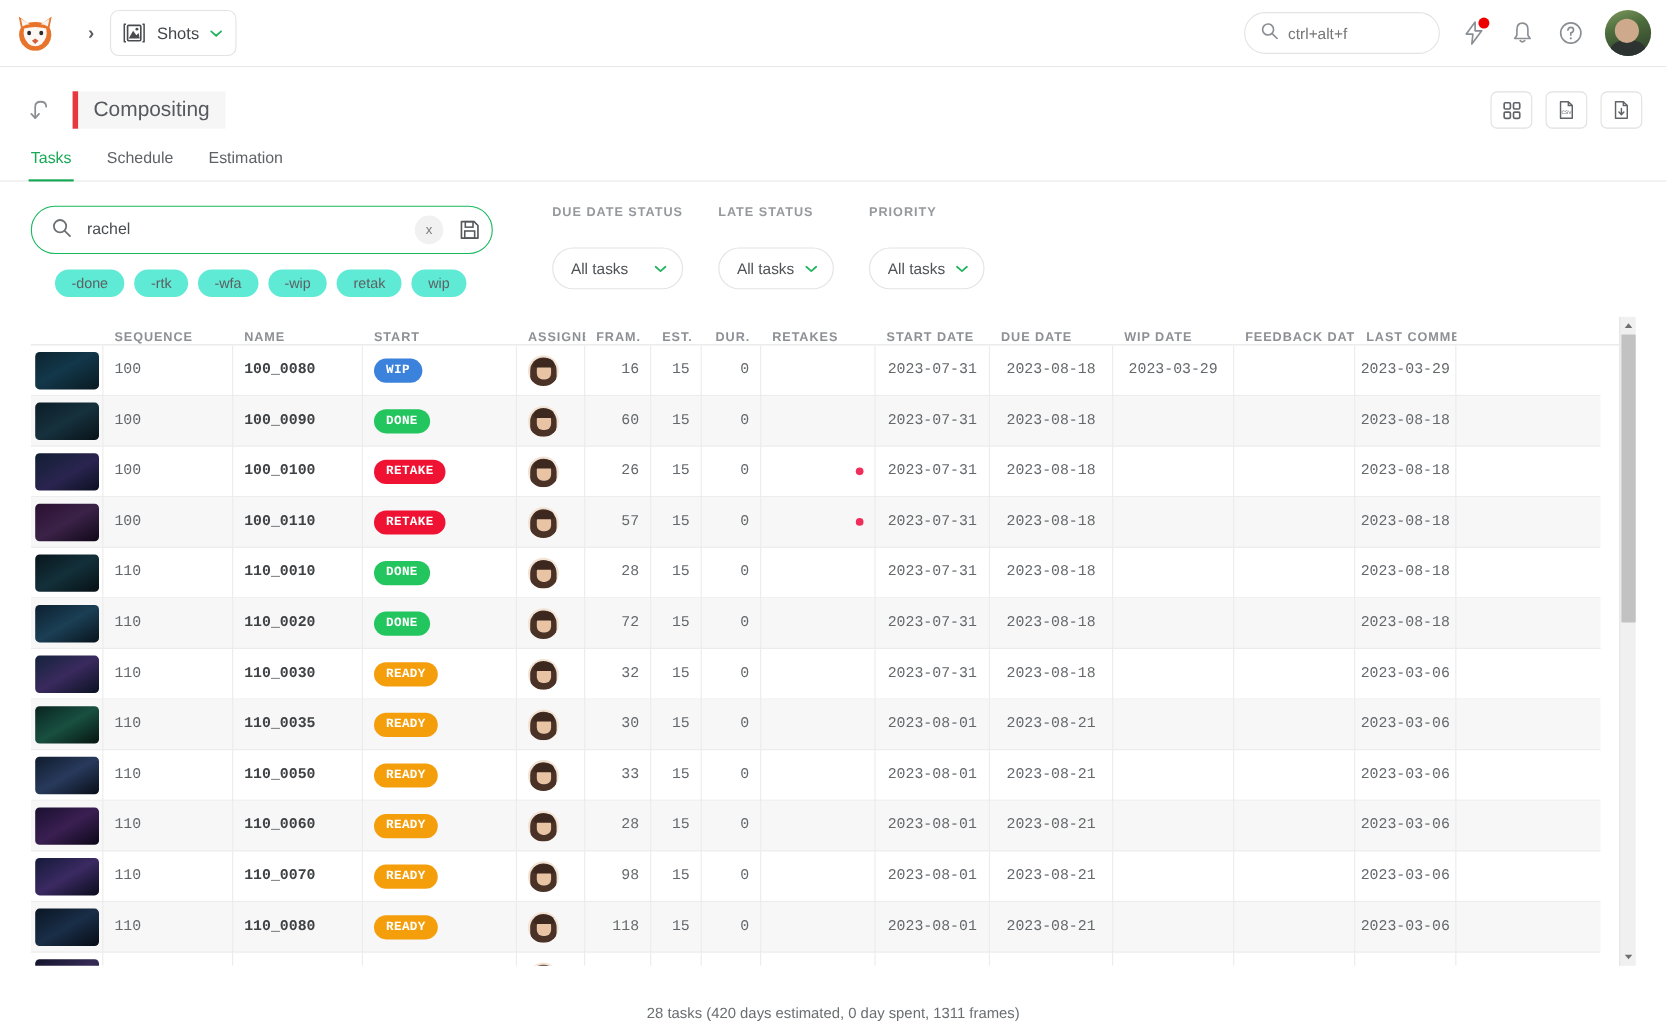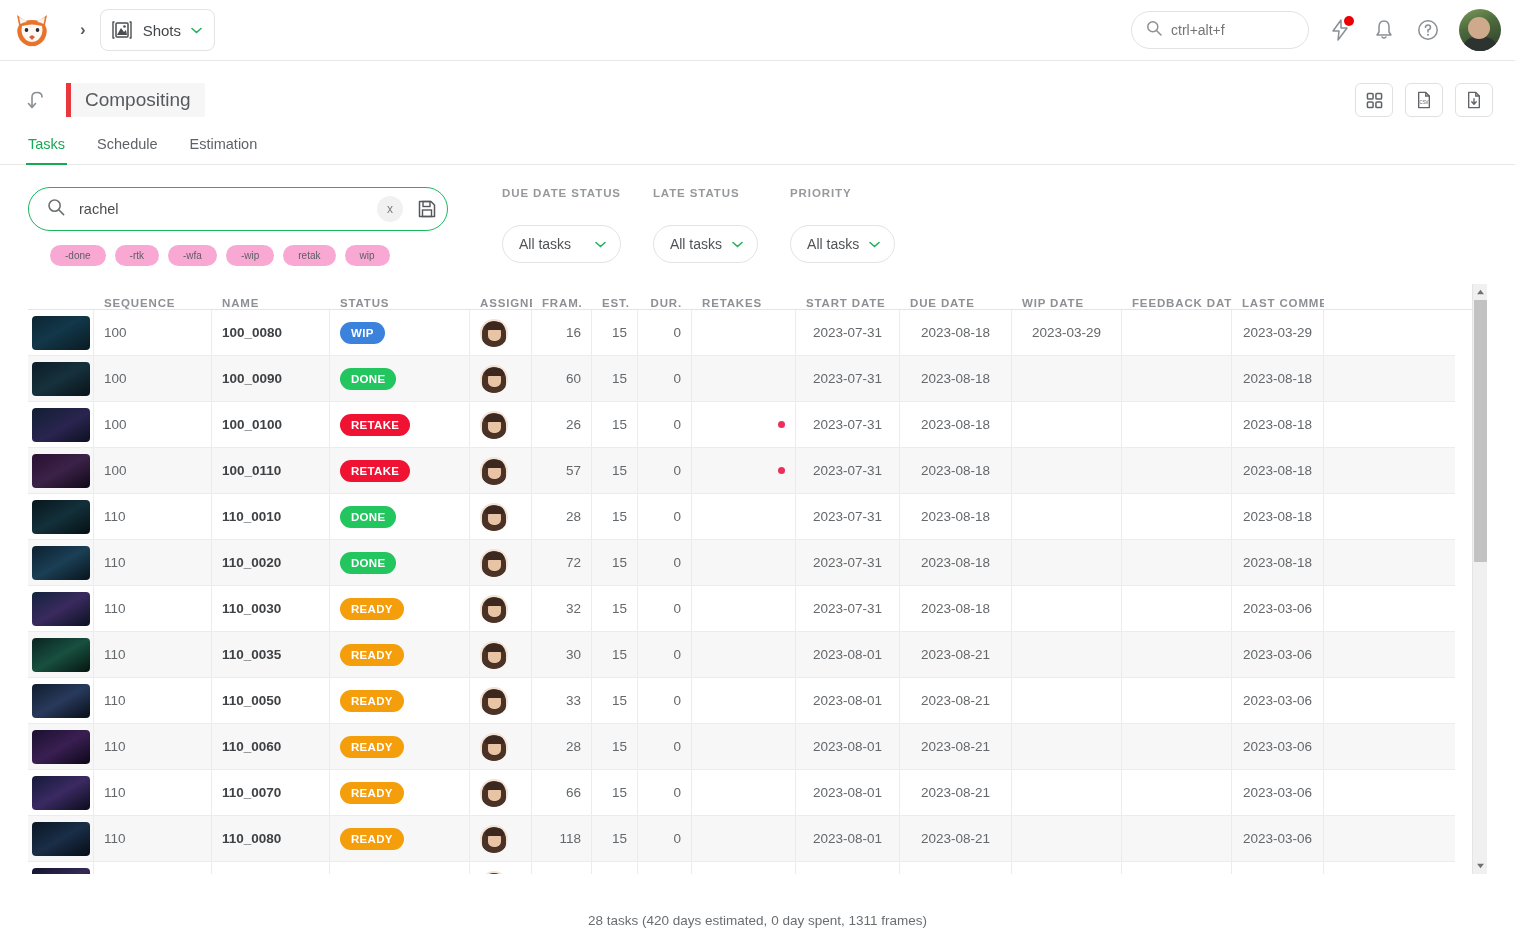--- a/index.html
+++ b/index.html
@@ -119,22 +119,22 @@
     font-size: 14.5px; color: #4a4d50; font-family: inherit;
   }
   .clear-x {
     width: 26px; height: 26px; border-radius: 50%; background: #f1f1f1;
     display: flex; align-items: center; justify-content: center;
     font-size: 12px; color: #7a7d80; cursor: pointer; flex: 0 0 auto;
   }
   .save-ico { width: 20px; height: 20px; cursor: pointer; flex: 0 0 auto; }
   .chips { display: flex; gap: 9px; margin-top: 14px; padding-left: 22px; flex-wrap: wrap; }
   .chip {
-    background: #f9a8d4; border-radius: 14px; padding: 5px 15px;
-    font-size: 10px; color: #5d6164; cursor: pointer; white-space: nowrap;
+    background: #5eead4; border-radius: 14px; padding: 5px 15px;
+    font-size: 13px; color: #5d6164; cursor: pointer; white-space: nowrap;
   }
   .filter-group { margin-left: 32px; }
   .filter-group.first { margin-left: 54px; }
   .f-label {
     font-size: 11.5px; letter-spacing: .9px; color: #96999c;
     font-weight: bold; margin-bottom: 26px; white-space: nowrap;
   }
   .f-select {
     height: 38px; min-width: 98px; border: 1px solid #e3e3e3; border-radius: 19px;
     background: #fff; display: flex; align-items: center; justify-content: space-between;
@@ -151,20 +151,21 @@
     display: flex; align-items: flex-end; height: 26px;
     border-bottom: 1px solid #e4e4e4; padding-right: 22px;
   }
   .th {
     font-size: 11.5px; letter-spacing: .85px; font-weight: bold;
     color: #8d9094; white-space: nowrap; overflow: hidden;
   }
   .tbody-wrap {
     height: 564px; overflow: hidden; position: relative;
     padding-right: 32px;
+    font-family: Liberation Mono, monospace;
   }
   .tr {
     display: flex; align-items: center; height: 46px;
     border-bottom: 1px solid #ececec;
   }
   .tr.odd { background: #f7f7f7; }
   .td {
     font-size: 13.5px; color: #64686b; height: 46px; display: flex;
     align-items: center; border-right: 1px solid #ececec;
     padding: 0 10px; overflow: hidden; white-space: nowrap;
@@ -410,21 +411,21 @@
     </div>
   </div>
 
 </div>
 
 <div class="table-area">
   <div class="thead" id="thead">
       <div class="th" style="width: 66px;"></div>
       <div class="th" style="width: 118px; padding: 0px 10px; text-align: left;">SEQUENCE</div>
       <div class="th" style="width: 118px; padding: 0px 10px; text-align: left;">NAME</div>
-      <div class="th" style="width: 140px; padding: 0px 10px; text-align: left;">STATUS</div>
+      <div class="th" style="width: 140px; padding: 0px 10px; text-align: left;">START</div>
       <div class="th" style="width: 62px; padding: 0px 10px; text-align: right;">ASSIGNEES</div>
       <div class="th" style="width: 60px; padding: 0px 10px; text-align: right;">FRAM.</div>
       <div class="th" style="width: 46px; padding: 0px 10px; text-align: right;">EST.</div>
       <div class="th" style="width: 54px; padding: 0px 10px; text-align: right;">DUR.</div>
       <div class="th" style="width: 104px; padding: 0px 10px; text-align: left;">RETAKES</div>
       <div class="th" style="width: 104px; padding: 0px 10px; text-align: left;">START DATE</div>
       <div class="th" style="width: 112px; padding: 0px 10px; text-align: left;">DUE DATE</div>
       <div class="th" style="width: 110px; padding: 0px 10px; text-align: left;">WIP DATE</div>
       <div class="th" style="width: 110px; padding: 0px 10px; text-align: left;">FEEDBACK DATE</div>
       <div class="th" style="width: 92px; padding: 0px 10px; text-align: left;">LAST COMMENT</div>
@@ -714,21 +715,21 @@
           <div class="td " style="width: 140px;">
             <span class="badge" style="background: rgb(245, 158, 11);">READY</span>
           </div>
           <div class="td " style="width: 62px;">
             <div class="avatar-sm">
               <span class="hair-back"></span>
               <span class="face"></span>
               <span class="hair-front"></span>
             </div>
           </div>
-          <div class="td num" style="width: 60px;">66</div>
+          <div class="td num" style="width: 60px;">98</div>
           <div class="td num" style="width: 46px;">15</div>
           <div class="td num" style="width: 54px;">0</div>
           <div class="td num" style="width: 104px;"></div>
           <div class="td ctr" style="width: 104px;">2023-08-01</div>
           <div class="td ctr" style="width: 112px;">2023-08-21</div>
           <div class="td ctr" style="width: 110px;"></div>
           <div class="td ctr" style="width: 110px;"></div>
           <div class="td ctr" style="width: 92px;">2023-03-06</div>
           <div class="td noborder" style="width: 120px;"></div>
         </div>

